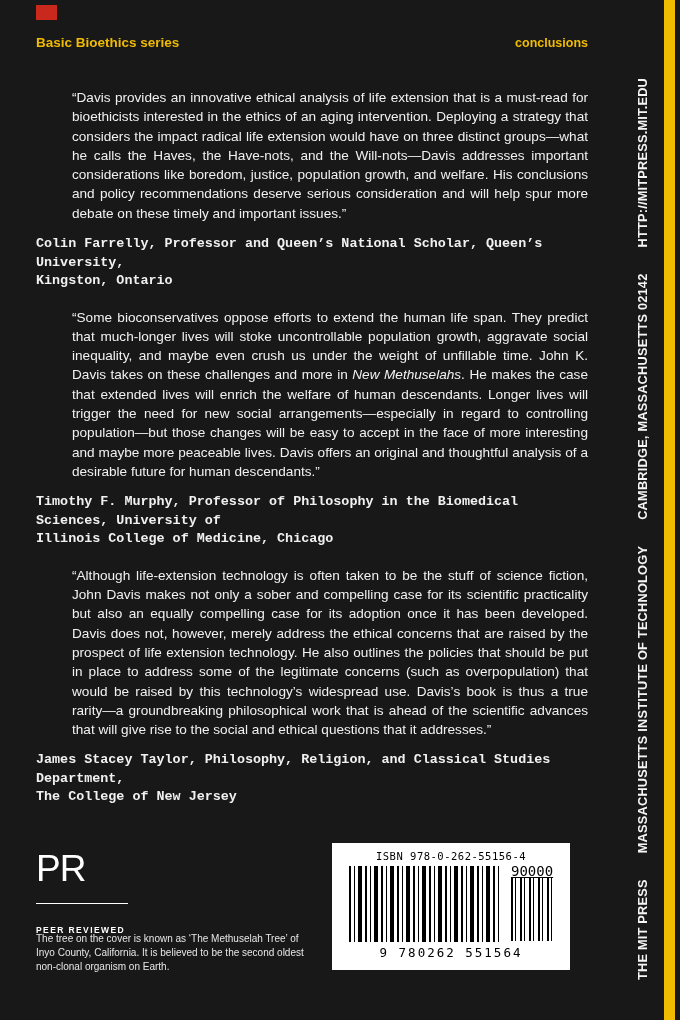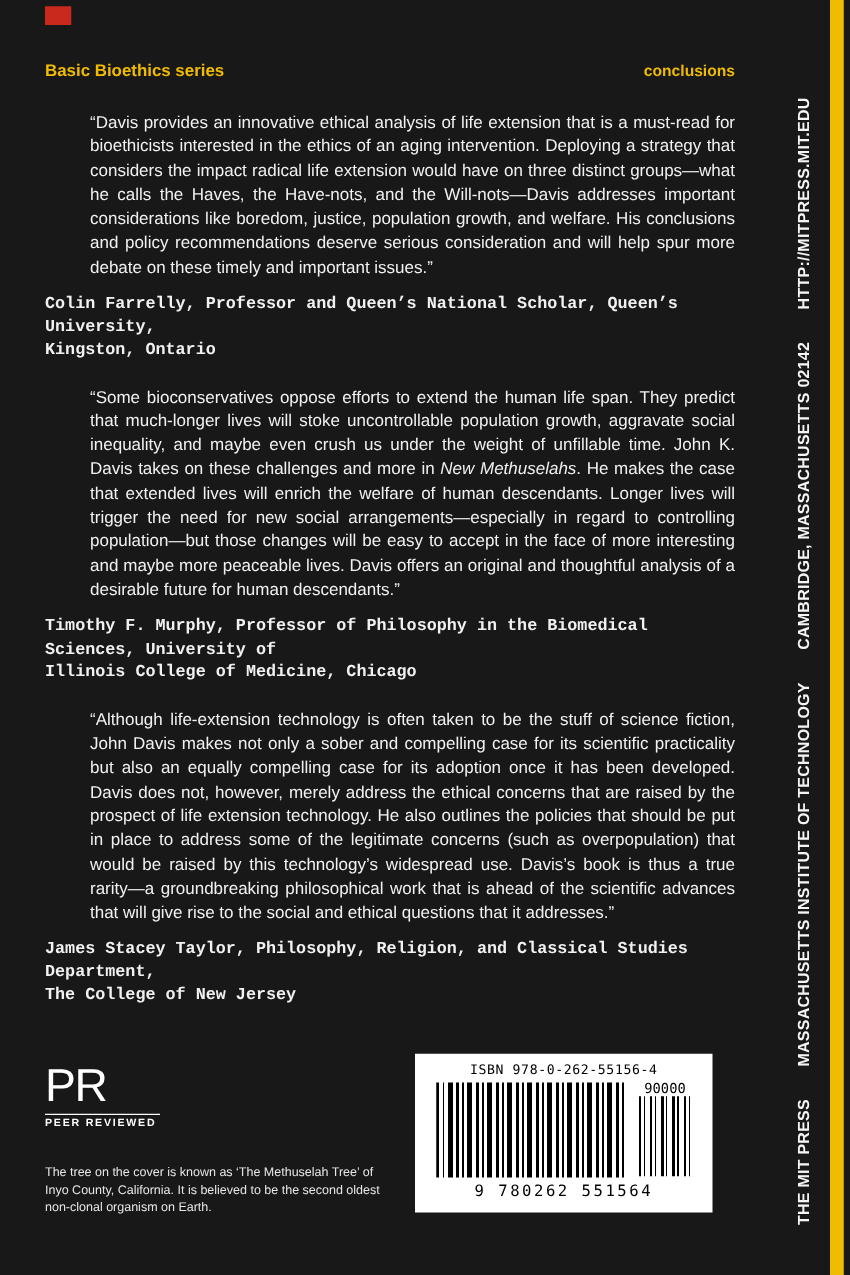--- a/index.html
+++ b/index.html
@@ -12,21 +12,21 @@
     font-family:"Liberation Sans", sans-serif;
     color:#f1f1f1;
     overflow:hidden;
   }
   .mit-logo {
     position:absolute; left:36px; top:5px;
     width:21px; height:15px;
     background:#c9281c;
   }
   .series-row {
-    position:absolute; left:36px; top:49px; width:552px;
+    position:absolute; left:36px; top:35px; width:552px;
     display:flex; justify-content:space-between; align-items:baseline;
   }
   .series-label { color:#f0bb00; font-weight:bold; font-size:13.5px; }
   .category-label { color:#f0bb00; font-weight:bold; font-size:12.5px; }
 
   .blurbs { position:absolute; left:36px; top:88px; width:552px; }
   .blurb { margin-bottom:17px; }
   .blurb-text {
     font-size:13.6px; line-height:19.3px;
     text-align:justify; color:#f1f1f1;margin-left:36px;
@@ -52,22 +52,22 @@
   .yellow-strip {
     position:absolute; right:5px; top:0;
     width:11px; height:1020px;
     background:#f0bb00;
   }
 
   
   .pr-block { position:absolute; left:36px; top:850px; }
   .pr-logo { font-size:37px; font-weight:normal; letter-spacing:-1px; line-height:1; color:#fff; }
   .pr-label {
-    margin-top:4px; width:92px;
-    border-top:1px solid #fff; padding-top:1px;
+    margin-top:16px; width:92px;
+    border-top:1px solid #fff; padding-top:21px;
     font-size:8.5px; font-weight:bold; letter-spacing:1.4px; color:#fff;
     white-space:nowrap;
   }
   .cover-note {
     position:absolute; left:36px; top:932px; width:272px;
     font-size:10px; line-height:13.8px; color:#e6e6e6;
   }
 
   
   .barcode-box {
@@ -88,21 +88,21 @@
     width:152px; height:76px;
     background-color:#fff;
     background-image:repeating-linear-gradient(90deg,
       #000 0 2px, transparent 2px 5px,
       #000 5px 6px, transparent 6px 9px,
       #000 9px 13px, transparent 13px 16px);
   }
   .addon { width:42px; text-align:center; }
   .addon-num {
     font-family:"DejaVu Sans Mono", monospace;
-    font-size:11px; line-height:10px;
+    font-size:14px; line-height:10px;text-decoration:underline;
   }
   .bars-addon {
     margin-top:1px; height:64px;
     background-color:#fff;
     background-image:repeating-linear-gradient(90deg,
       #000 0 2px, transparent 2px 4px,
       #000 4px 5px, transparent 5px 9px);
   }
   .ean-number {
     margin-top:3px; text-align:center;

